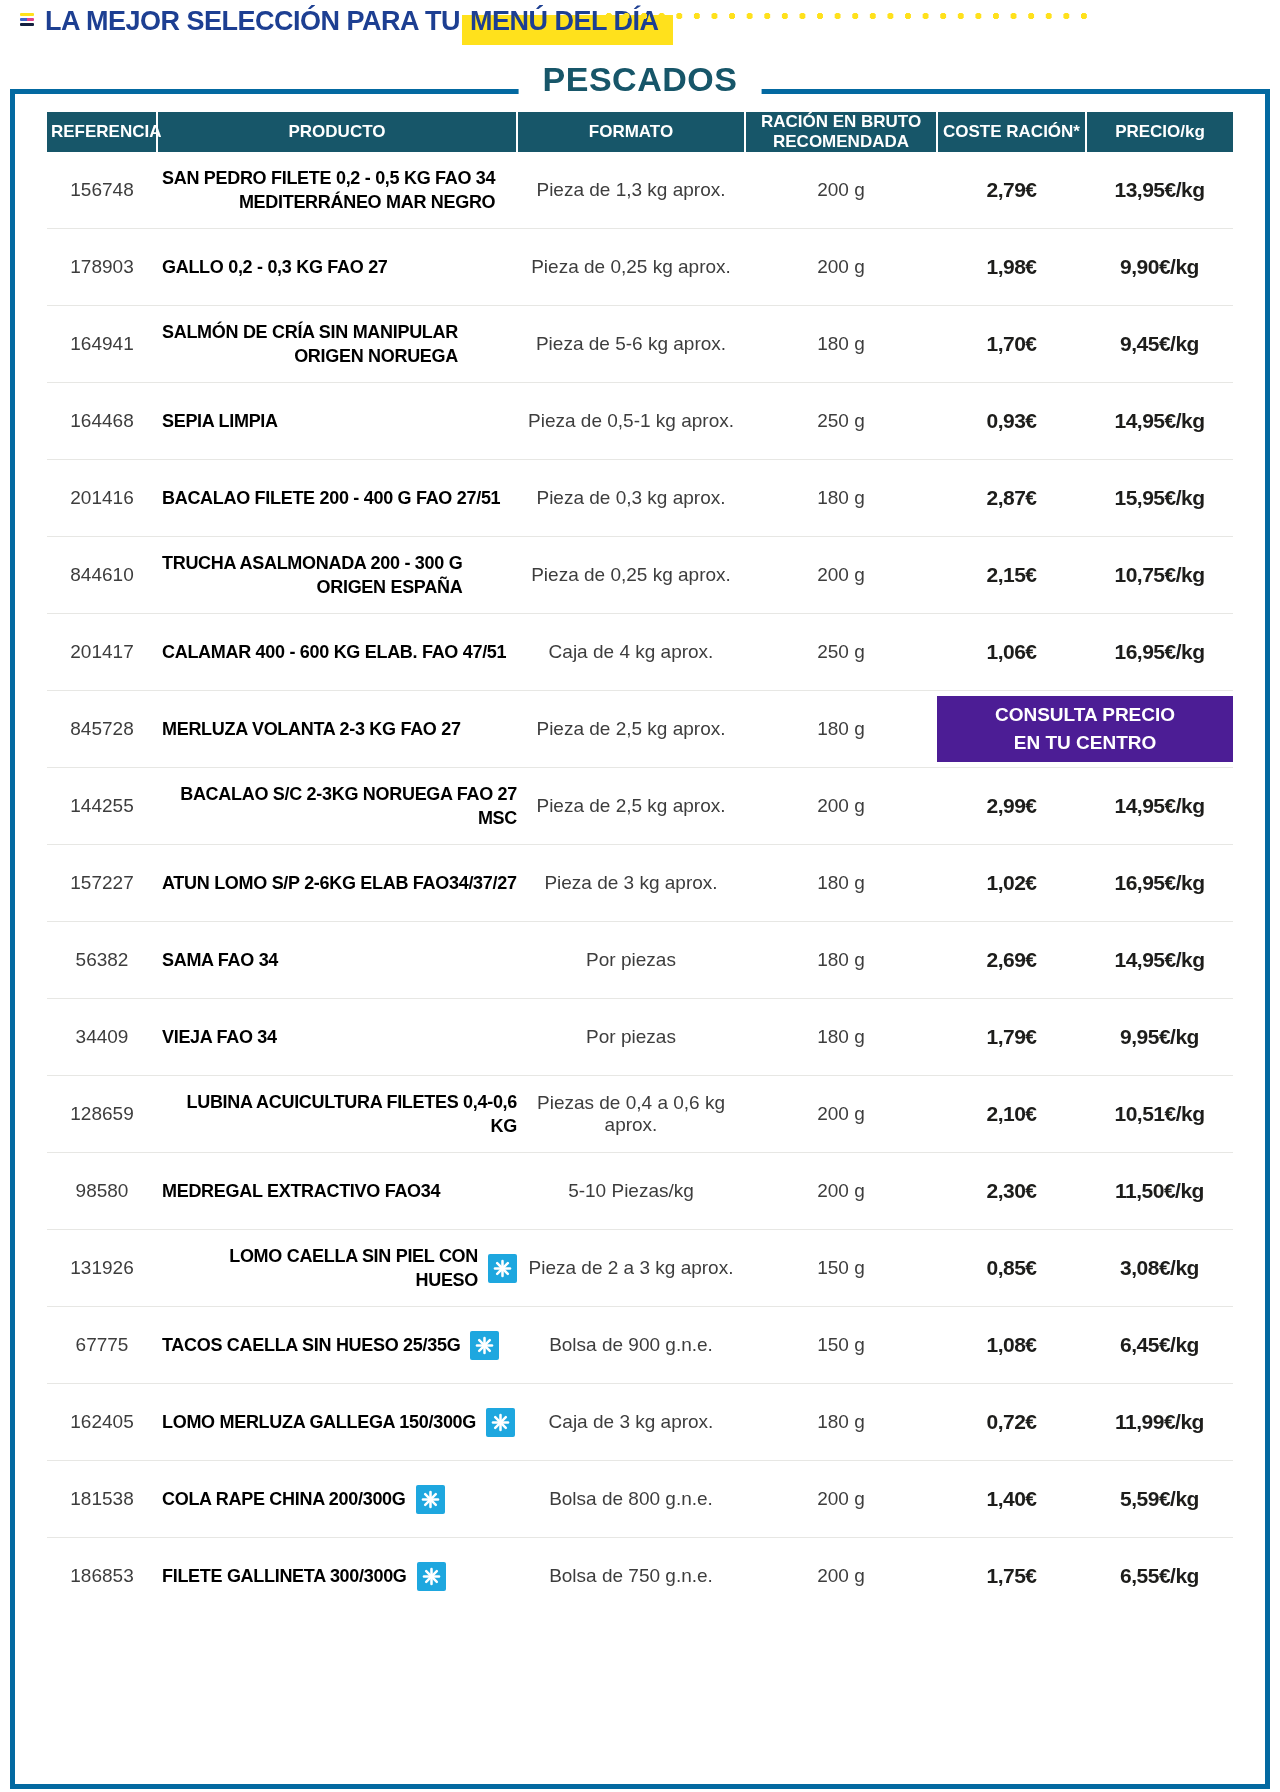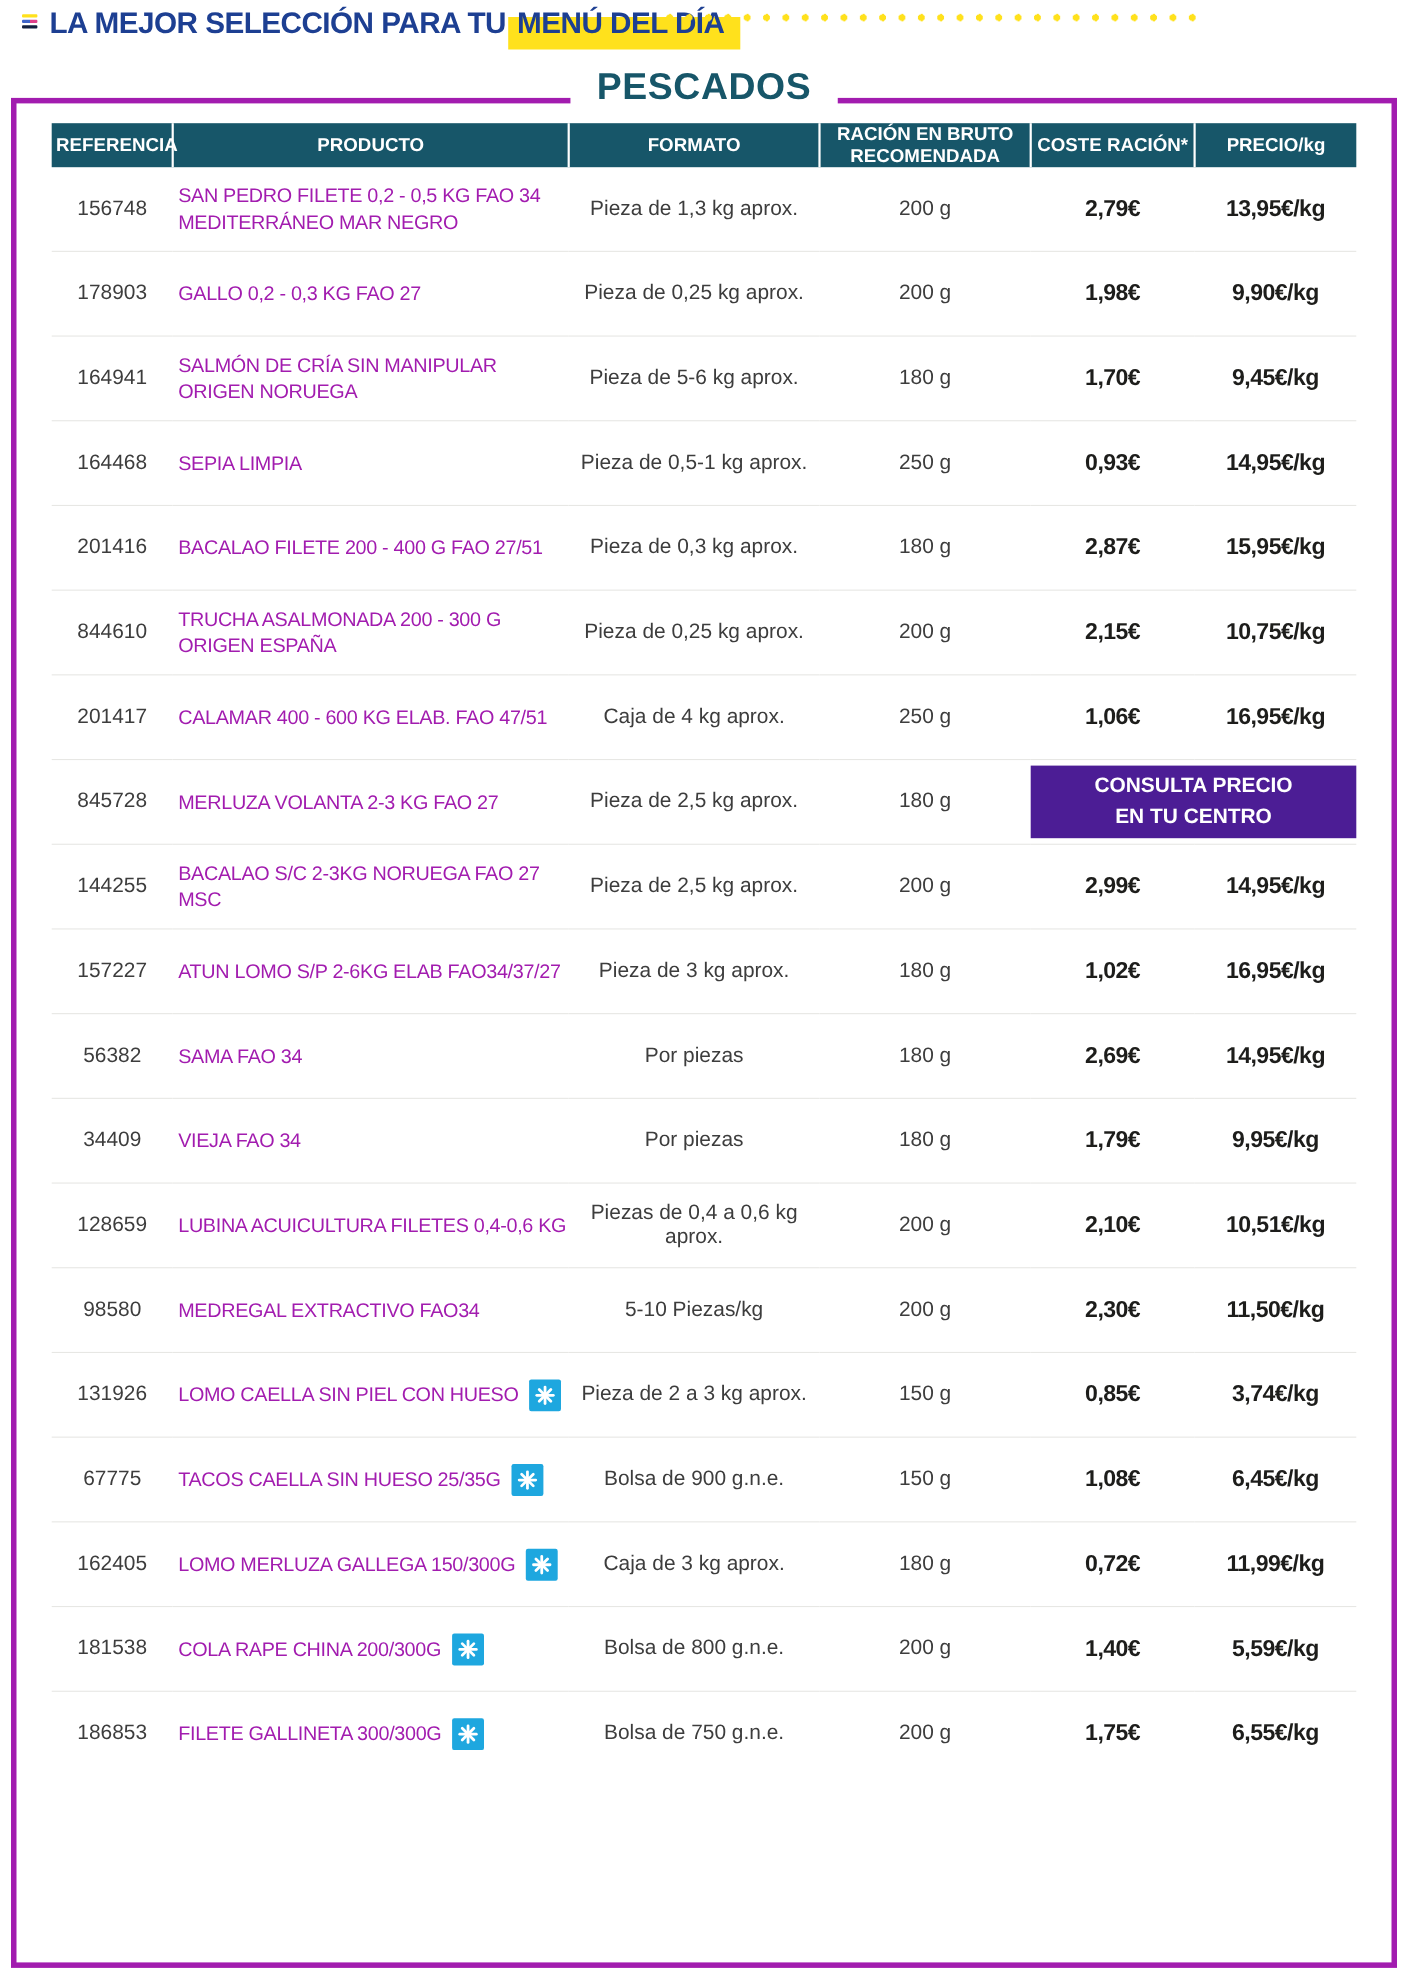--- a/index.html
+++ b/index.html
@@ -17,42 +17,42 @@
   .headline{position:absolute;left:45px;top:6px;font-size:27px;font-weight:bold;
             color:#1d3f92;letter-spacing:-0.5px;white-space:nowrap;}
   .headline .hl{background:linear-gradient(180deg,rgba(0,0,0,0) 24%,#ffe11c 24%);
                 padding:0 14px 9px 8px;margin-left:2px;}
   .dotted-divider{position:absolute;left:604px;top:10px;width:488px;height:12px;
       background-image:radial-gradient(circle 3.2px at 5px 6px,#ffe11c 97%,rgba(255,255,255,0) 100%);
       background-size:17.6px 12px;background-repeat:repeat-x;}
 
   
   .frame{position:absolute;left:10px;top:89px;width:1250px;height:1690px;
-         border:5px solid #a21caf;background:#ffffff;}
+         border:5px solid #0369a1;background:#ffffff;}
   .section-title{position:absolute;left:50%;top:60px;transform:translateX(-50%);
                  background:#ffffff;padding:0 24px;font-size:34px;font-weight:bold;
                  color:#175669;letter-spacing:0.5px;z-index:2;white-space:nowrap;}
 
   
   table.products{border-collapse:collapse;table-layout:fixed;width:1186px;
                  margin:18px 0 0 32px;}
   col.c-ref{width:110px;} col.c-prod{width:360px;} col.c-form{width:228px;}
   col.c-rac{width:192px;} col.c-cost{width:149px;} col.c-prec{width:147px;}
 
   thead th{background:#175669;color:#ffffff;font-size:17px;font-weight:bold;
            height:40px;padding:0 4px;line-height:1.15;text-align:center;vertical-align:middle;}
   thead th + th{border-left:2px solid #ffffff;}
 
   tbody td{height:76px;vertical-align:middle;text-align:center;padding:0;}
   tbody tr + tr td{border-top:1px solid #e7e7e4;}
   td.ref{font-size:19px;color:#3d3d3d;}
   td.prod{text-align:left;padding-left:5px;}
   .prod-wrap{display:flex;align-items:center;}
-  .prod-name{font-size:18px;font-weight:normal;color:#a21caf;letter-spacing:-0.3px;
-             line-height:24px;white-space:pre-line;}
+  .prod-name{font-size:18px;font-weight:bold;color:#000000;letter-spacing:-0.3px;
+             line-height:24px;white-space:pre-line;text-align:right;}
   td.form,td.rac{font-size:19px;color:#3d3d3d;}
   td.cost,td.prec{font-size:21px;font-weight:bold;color:#1d1d1b;letter-spacing:-0.5px;}
 
   .frozen-badge{flex:0 0 auto;display:flex;align-items:center;justify-content:center;
                 width:29px;height:29px;margin-left:10px;background:#1ea7df;border-radius:2px;}
 
   td.banner-td{padding:0;}
   .consulta-banner{width:100%;height:66px;background:#4c1d95;color:#ffffff;
                    display:flex;align-items:center;justify-content:center;text-align:center;
                    font-size:19px;font-weight:bold;line-height:1.45;white-space:pre-line;}
@@ -296,21 +296,21 @@
                   <line x1="5.3" y1="5.3" x2="18.7" y2="18.7"></line>
                   <line x1="5.3" y1="18.7" x2="18.7" y2="5.3"></line>
                 </g>
               </svg>
             </span>
           </div>
         </td>
         <td class="form">Pieza de 2 a 3 kg aprox.</td>
         <td class="rac">150 g</td>
         <td class="cost">0,85€</td>
-        <td class="prec">3,74€/kg</td>
+        <td class="prec">3,08€/kg</td>
       </tr>
           <tr>
         <td class="ref">67775</td>
         <td class="prod">
           <div class="prod-wrap">
             <span class="prod-name">TACOS CAELLA SIN HUESO 25/35G</span>
             <span class="frozen-badge">
               <svg width="19" height="19" viewBox="0 0 24 24">
                 <g stroke="#ffffff" stroke-width="3.2" stroke-linecap="round">
                   <line x1="12" y1="2.5" x2="12" y2="21.5"></line>

